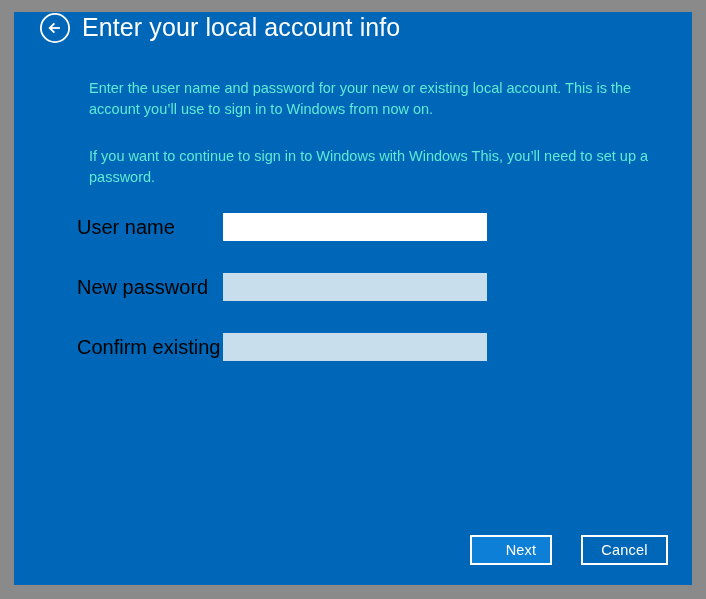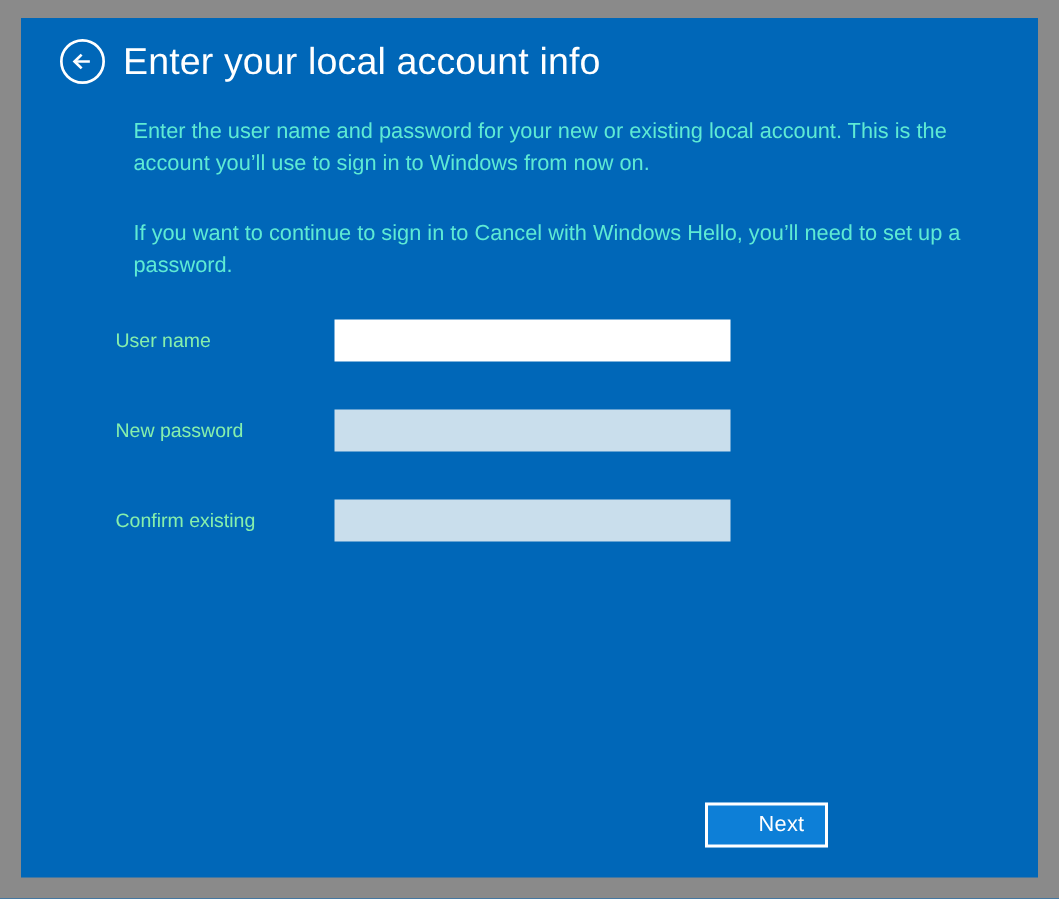--- a/index.html
+++ b/index.html
@@ -28,21 +28,21 @@
   }
 
   
   .header {
     position: absolute;
     left: 0;
     top: 0;
     width: 100%;
     height: 58px;
     display: flex;
-    align-items: center;
+    align-items: flex-start;
   }
   .back-button {
     margin-left: 25px;
     width: 32px;
     height: 32px;
     flex: 0 0 auto;
     display: block;
     line-height: 0;
     cursor: pointer;
   }
@@ -86,22 +86,22 @@
   .form-row {
     position: relative;
     height: 60px;
   }
   .field-label {
     position: absolute;
     left: 63px;
     top: 0;
     height: 28px;
     line-height: 28px;
-    font-size: 13px;
-    color: #86efac;
+    font-size: 20px;
+    color: #000000;
     white-space: nowrap;
   }
   .field-input {
     position: absolute;
     left: 209px;
     top: 0;
     width: 264px;
     height: 28px;
     border: 0;
     outline: 0;
@@ -161,21 +161,21 @@
         <circle cx="16" cy="16" r="14.1" fill="none" stroke="#ffffff" stroke-width="1.8"></circle>
         <path d="M20.9 16 H11.4" fill="none" stroke="#ffffff" stroke-width="1.8" stroke-linecap="butt"></path>
         <path d="M15.4 11.4 L10.7 16 L15.4 20.6" fill="none" stroke="#ffffff" stroke-width="1.8" stroke-linecap="butt" stroke-linejoin="miter"></path>
       </svg>
     </span>
     <div class="page-title">Enter your local account info</div>
   </div>
 
   <div class="intro-block">
     <p class="intro-paragraph">Enter the user name and password for your new or existing local account. This is the account you’ll use to sign in to Windows from now on.</p>
-    <p class="intro-paragraph">If you want to continue to sign in to Cancel with Windows Hello, you’ll need to set up a password.</p>
+    <p class="intro-paragraph">If you want to continue to sign in to Windows with Windows This, you’ll need to set up a password.</p>
   </div>
 
   <div class="form-area">
 
     <div class="form-row">
       <div class="field-label">User name</div>
       <input class="field-input is-active" type="text" placeholder="" style="">
     </div>
 
     <div class="form-row">
@@ -186,15 +186,16 @@
     <div class="form-row">
       <div class="field-label">Confirm existing</div>
       <input class="field-input" type="password" placeholder="" style="">
     </div>
 
 
   </div>
 
   <div class="footer">
     <button class="btn btn-next">Next</button>
+    <button class="btn btn-cancel">Cancel</button>
   </div>
 
 </div>
 
 </body></html>

